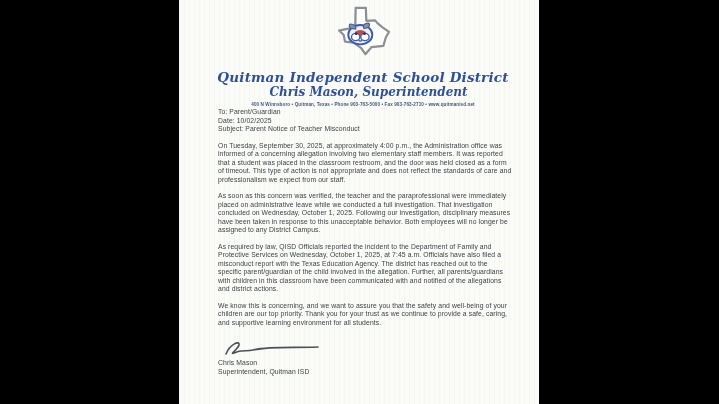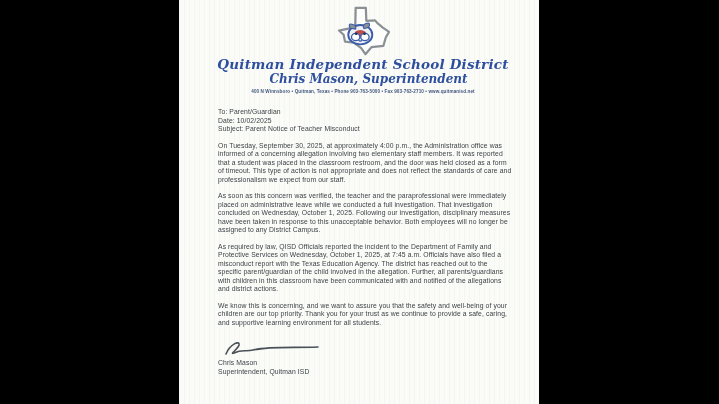--- a/index.html
+++ b/index.html
@@ -24,21 +24,21 @@
   .letterhead{
     text-align:center;
     padding-top:6px;
   }
   .logo-wrap{
     display:flex;
     justify-content:center;
     padding-left:10px;
   }
   .district-title{
-    margin-top:1px;
+    margin-top:14px;
     font-family:"DejaVu Serif", serif;
     font-style:italic;
     font-weight:bold;
     font-size:13.5px;
     line-height:15px;
     color:#2d4f9e;
     letter-spacing:0.2px;
     padding-left:8px;
   }
   .superintendent-line{

